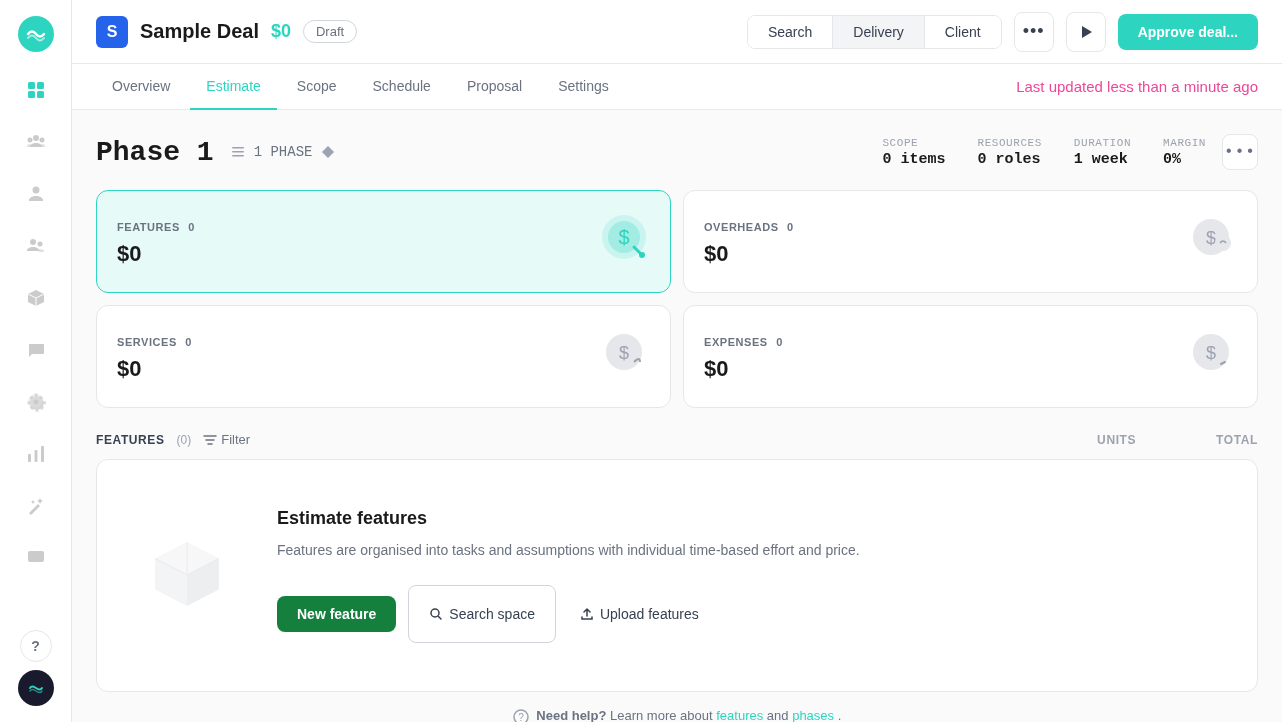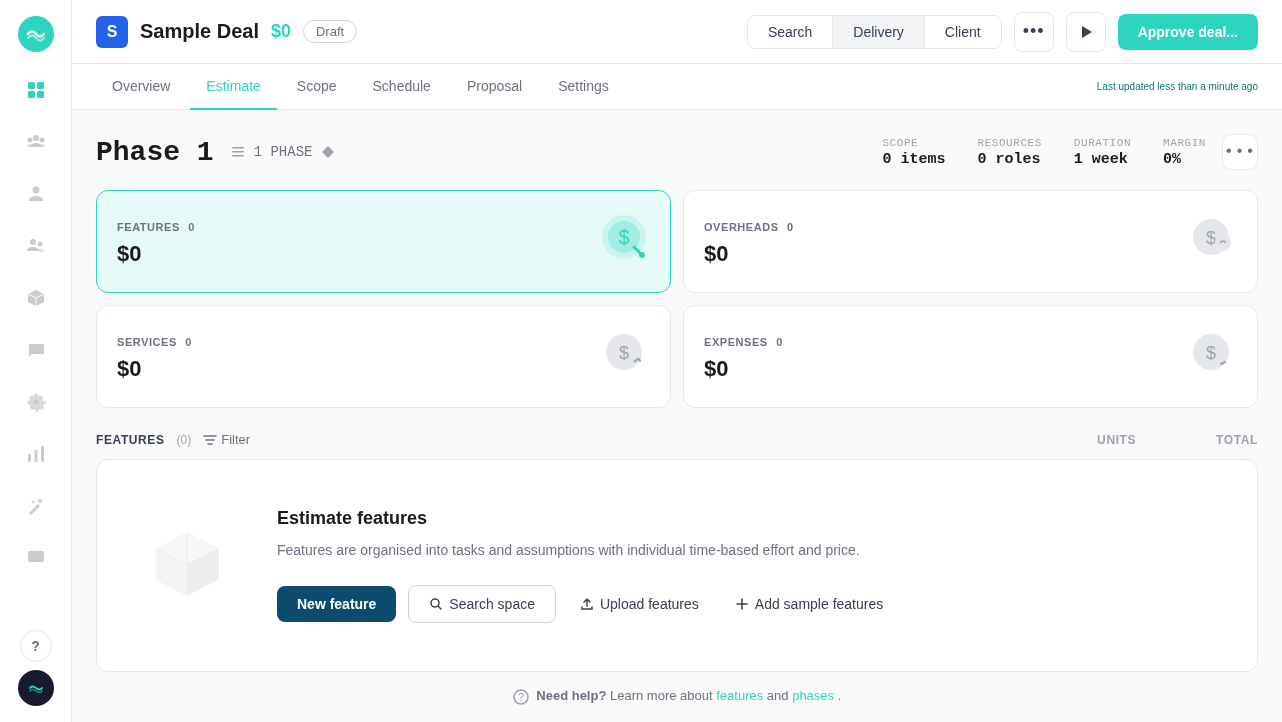--- a/index.html
+++ b/index.html
@@ -130,22 +130,22 @@
       border-bottom: 2px solid transparent;
       margin-bottom: -1px;
     }
     .nav-tab.active {
       color: #2dd4bf;
       border-bottom-color: #2dd4bf;
       font-weight: 500;
     }
     .nav-updated {
       margin-left: auto;
-      font-size: 10px;
-      color: #0f766e;
+      font-size: 15px;
+      color: #ec4899;
     }
 
     
     .content { flex: 1; overflow-y: auto; padding: 24px; background: #fafafa; }
 
     
     .phase-header {
       display: flex; align-items: center; margin-bottom: 20px; font-family: Liberation Mono, monospace;
     }
     .phase-title {
@@ -222,35 +222,35 @@
     .empty-icon {
       flex-shrink: 0;
     }
     .empty-icon svg { width: 100px; height: 100px; opacity: 0.3; }
     .empty-content { flex: 1; }
     .empty-title { font-size: 18px; font-weight: 600; color: #1a1a1a; margin-bottom: 10px; }
     .empty-desc { font-size: 14px; color: #6b7280; line-height: 1.6; margin-bottom: 6px; }
     .empty-actions { display: flex; align-items: center; gap: 12px; margin-top: 24px; flex-wrap: wrap; }
 
     .btn-primary {
-      background: #0c4a6e;
+      background: #15803d;
       color: #fff;
       border: none;
       border-radius: 8px;
       padding: 10px 20px;
       font-size: 14px;
       font-weight: 600;
       cursor: pointer;
     }
     .btn-outline {
       background: #fff;
       color: #374151;
       border: 1px solid #d1d5db;
       border-radius: 8px;
-      padding: 10px 20px;
+      padding: 20px 20px;
       font-size: 14px;
       cursor: pointer;
       display: flex; align-items: center; gap: 6px;
     }
     .btn-ghost {
       background: none;
       color: #374151;
       border: none;
       padding: 10px 12px;
       font-size: 14px;
@@ -554,26 +554,20 @@
             </svg>
             <span>Search space</span>
           </button>
           <button class="btn-ghost">
             <svg width="14" height="14" viewBox="0 0 14 14" fill="none">
               <path d="M7 2 L7 9M4 5 L7 2 L10 5" stroke="#374151" stroke-width="1.5" stroke-linecap="round" stroke-linejoin="round"></path>
               <path d="M2 10 L2 12 L12 12 L12 10" stroke="#374151" stroke-width="1.5" stroke-linecap="round"></path>
             </svg>
             <span>Upload features</span>
           </button>
-          <button class="btn-ghost">
-            <svg width="14" height="14" viewBox="0 0 14 14" fill="none">
-              <path d="M7 2 L7 12 M2 7 L12 7" stroke="#374151" stroke-width="1.5" stroke-linecap="round"></path>
-            </svg>
-            <span>Add sample features</span>
-          </button>
         </div>
       </div>
     </div>
 
     <div class="footer">
       <svg width="16" height="16" viewBox="0 0 16 16" fill="none" style="vertical-align:middle; margin-right:4px;">
         <circle cx="8" cy="8" r="7" stroke="#9ca3af" stroke-width="1.5"></circle>
         <text x="8" y="12" text-anchor="middle" font-size="10" fill="#9ca3af">?</text>
       </svg>
       <strong>Need help?</strong>

